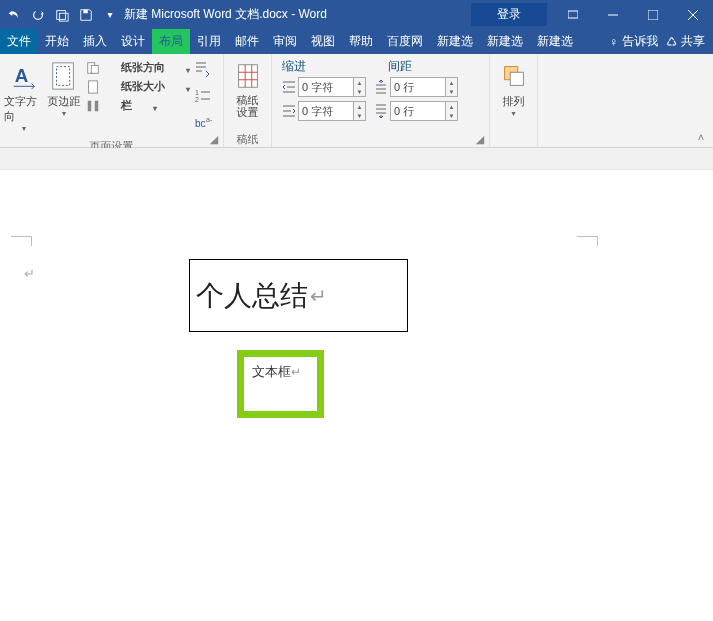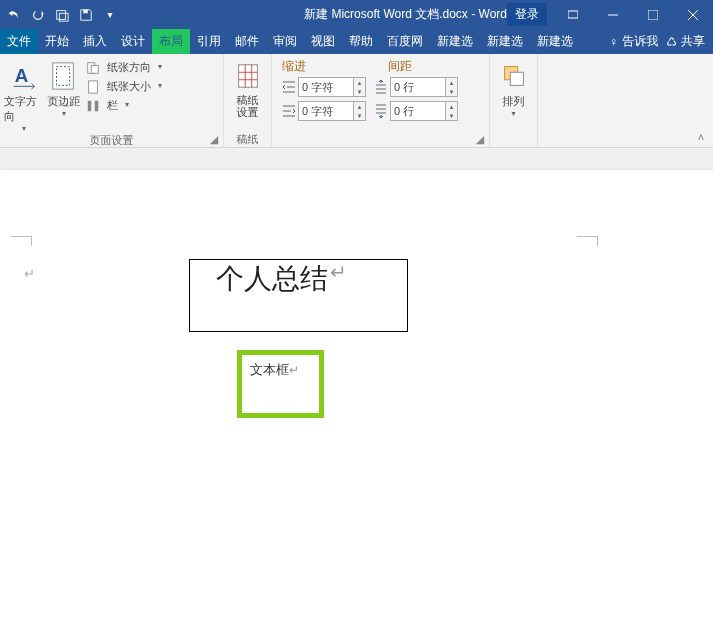--- a/index.html
+++ b/index.html
@@ -3,23 +3,23 @@
   <meta charset="utf-8">
   <style>
     * { margin:0; padding:0; box-sizing:border-box; font-family:"Microsoft YaHei","Segoe UI",sans-serif; }
     body { width:713px; height:621px; background:#fff; overflow:hidden; font-size:12px; }
 
     
     .titlebar { height:29px; background:#2b579a; display:flex; align-items:center; color:#fff; }
     .qat { display:flex; align-items:center; gap:8px; padding:0 6px; }
     .qat .ico { width:16px; height:16px; display:flex; align-items:center; justify-content:center; font-size:13px; color:#fff; }
     .qat .ico svg { width:14px; height:14px; }
-    .title { flex:1; text-align:right; font-size:12px; }
+    .title { flex:1; text-align:left; font-size:12px; }
     .wbtns { display:flex; align-items:center; height:100%; }
-    .login { background:#164a94; padding:3px 8px; font-size:12px; margin-right:6px; }
+    .login { background:#164a94; padding:3px 26px; font-size:12px; margin-right:6px; }
     .wbtn { width:40px; height:29px; display:flex; align-items:center; justify-content:center; font-size:11px; }
     .wbtn svg { width:10px; height:10px; }
 
     
     .tabs { height:25px; background:#2b579a; display:flex; align-items:stretch; color:#fff; font-size:12px; }
     .tab { padding:0 7px; display:flex; align-items:center; cursor:default; }
     .tab.filetab { background:#0369a1; }
     .tab.active { background:#22c55e; color:#2b579a; }
     .tabs-right { margin-left:auto; display:flex; align-items:center; gap:8px; padding:0 8px; }
     .tabs-right .seg { display:flex; align-items:center; gap:4px; font-size:12px; }
@@ -28,51 +28,51 @@
     .ribbon { height:94px; background:#f3f3f3; border-bottom:1px solid #d4d4d4; display:flex; }
     .group { border-right:1px solid #e1e1e1; display:flex; flex-direction:column; position:relative; padding:2px 4px 0; }
     .group-body { flex:1; display:flex; align-items:flex-start; }
     .group-title { height:16px; font-size:11px; color:#666; text-align:center; display:flex; align-items:center; justify-content:center; }
     .group-launch { position:absolute; right:3px; bottom:2px; width:12px; height:12px; font-size:11px; color:#888; display:flex; align-items:center; justify-content:center;}
     .bigbtn { width:40px; display:flex; flex-direction:column; align-items:center; padding-top:4px; gap:2px; font-size:11px; color:#444; }
     .bigbtn .glyph { width:32px; height:32px; display:flex; align-items:center; justify-content:center; }
     .bigbtn .glyph svg { width:30px; height:30px; }
     .caret { font-size:8px; color:#666; margin-top:-2px;}
     .midcol { display:flex; flex-direction:column; gap:4px; padding:4px 2px; }
-    .midrow { display:flex; align-items:center; gap:7px; font-size:11px; color:#444; }
+    .midrow { display:flex; align-items:flex-end; gap:21px; font-size:11px; color:#444;font-weight:bold; }
     .midrow svg { width:14px; height:14px; }
     .stackcol { display:flex; flex-direction:column; gap:6px; padding:4px 2px; align-items:center; }
     .stackcol svg { width:18px; height:18px; }
 
     
-    .para-labels { display:flex; gap:82px; padding:2px 8px 0 6px; font-size:12px; color:#a16207;}
+    .para-labels { display:flex; gap:82px; padding:2px 8px 0 6px; font-size:12px; color:#0c4a6e;}
     .para-grid { display:flex; flex-direction:column; gap:4px; padding:2px 4px; }
     .para-row { display:flex; align-items:center; }
     .para-row .ic { width:18px; height:18px; display:flex; align-items:center; justify-content:center; }
     .para-row .ic svg{ width:16px; height:16px; }
     .numbox { width:56px; height:20px; border:1px solid #ababab; background:#fff; display:flex; align-items:center; padding:0 3px; font-size:11px; color:#444;}
     .spin { width:12px; height:20px; display:flex; flex-direction:column; border:1px solid #ababab; border-left:none; background:#f3f3f3;}
     .spin div { flex:1; font-size:6px; color:#666; display:flex; align-items:center; justify-content:center;}
     .sep { width:6px;}
 
     
     .collapse { margin-left:auto; width:24px; display:flex; align-items:flex-end; justify-content:center; padding-bottom:4px; color:#777; font-size:11px;}
 
     
     .docarea { position:relative; height:455px; background:#f0f0f0; overflow:hidden; }
     .page { position:absolute; left:0; top:22px; width:713px; height:700px; background:#fff; box-shadow:0 0 3px rgba(0,0,0,.1);}
     .margin-tl { position:absolute; left:11px; top:66px; width:21px; height:10px; border-left:1px solid #bdbdbd; border-bottom:1px solid #bdbdbd; transform:rotate(180deg);}
     .margin-tr { position:absolute; right:115px; top:66px; width:21px; height:10px; border-right:1px solid #bdbdbd; border-top:1px solid #bdbdbd;}
     .paramark { position:absolute; left:24px; top:96px; font-size:13px; color:#aaa; }
 
-    .textbox1 { position:absolute; left:189px; top:89px; width:219px; height:73px; border:1px solid #000; background:#fff; display:flex; align-items:flex-start; padding-left:26px;}
+    .textbox1 { position:absolute; left:189px; top:89px; width:219px; height:73px; border:1px solid #000; background:#fff; display:flex; align-items:center; padding-left:6px;}
     .textbox1 .txt { font-size:28px; color:#222; }
     .textbox1 .pm { font-size:20px; color:#999; margin-left:2px;}
 
-    .textbox2 { position:absolute; left:237px; top:180px; width:87px; height:68px; border:5px solid #84cc16; background:#fff; padding:6px 8px; font-size:13px; color:#333;}
+    .textbox2 { position:absolute; left:237px; top:180px; width:87px; height:68px; border:7px solid #84cc16; background:#fff; padding:6px 8px; font-size:13px; color:#333;}
     .textbox2 .pm { font-size:12px; color:#999; }
   </style>
 </head>
 <body>
 
 <div class="titlebar">
   <div class="qat">
     <div class="ico">
         <svg viewBox="0 0 16 16">
           <path d="M6 3L2 6l4 3V7c3 0 6 1 6 5 1-5-2-8-6-8V3z" fill="#fff"></path>
@@ -194,20 +194,35 @@
         </div>
         <div class="midrow">
           <svg viewBox="0 0 16 16">
               <rect x="2" y="2" width="4" height="12" fill="#888"></rect>
               <rect x="10" y="2" width="4" height="12" fill="#888"></rect>
             </svg>
           <span>栏</span>
             <span class="caret">▾</span>
         </div>
       </div>
+      <div class="stackcol">
+        <div><svg viewBox="0 0 18 18">
+              <path d="M2 3h10M2 7h10M2 11h6" stroke="#666"></path>
+              <path d="M12 11l3 3-3 3" stroke="#2b579a" fill="none"></path>
+            </svg></div>
+        <div><svg viewBox="0 0 18 18">
+              <text x="1" y="8" font-size="7" fill="#666">1</text>
+              <text x="1" y="15" font-size="7" fill="#666">2</text>
+              <path d="M7 5h9M7 12h9" stroke="#666"></path>
+            </svg></div>
+        <div><svg viewBox="0 0 18 18">
+              <text x="1" y="13" font-size="10" fill="#2b579a">bc</text>
+              <text x="12" y="8" font-size="7" fill="#666">a-</text>
+            </svg></div>
+      </div>
     </div>
     <div class="group-title">页面设置</div>
     <div class="group-launch">◢</div>
   </div>
 
   <div class="group" style="width:48px">
     <div class="group-body">
       <div class="bigbtn" style="width:44px">
         <div class="glyph">
           <svg viewBox="0 0 32 32">

